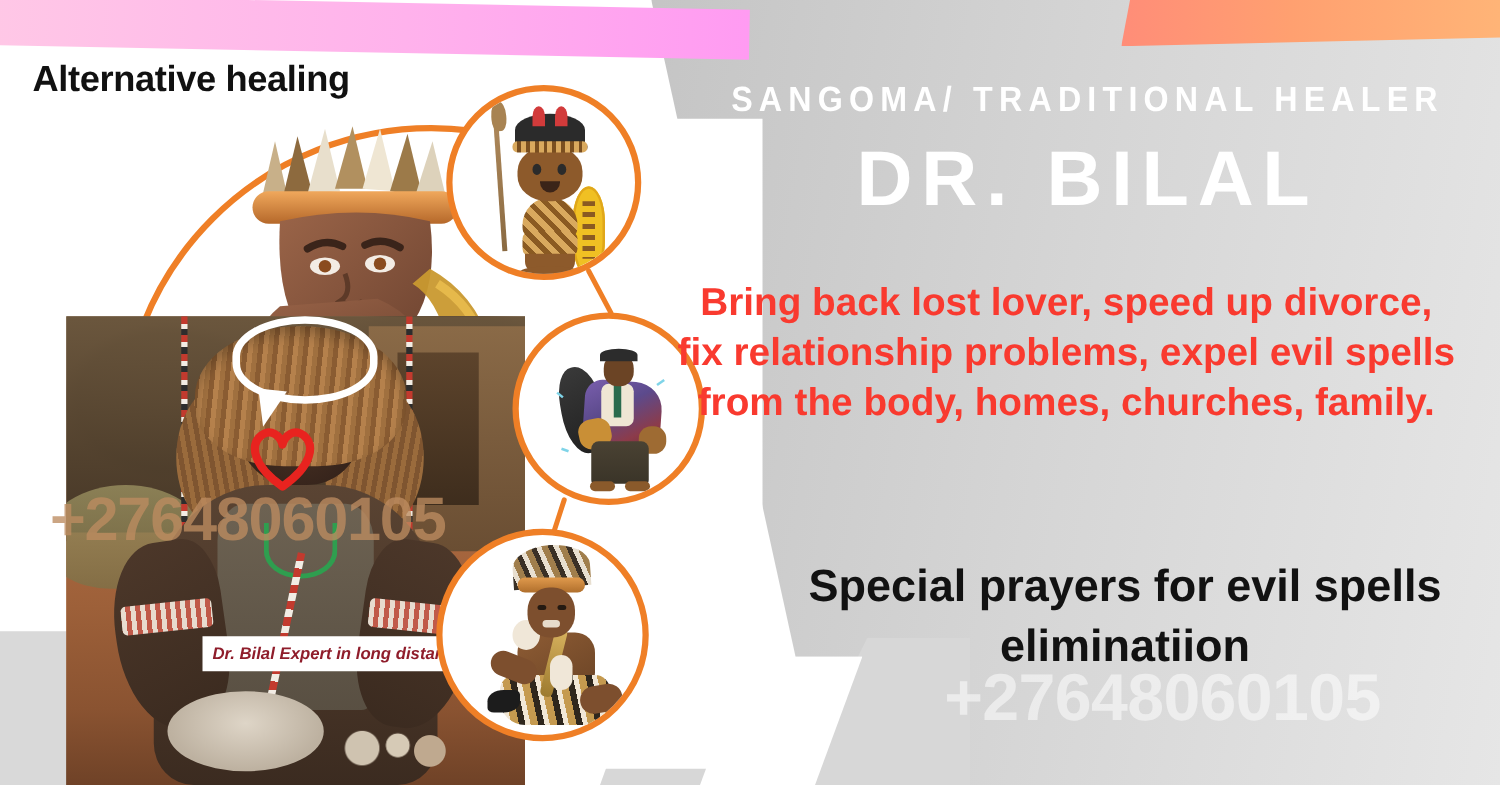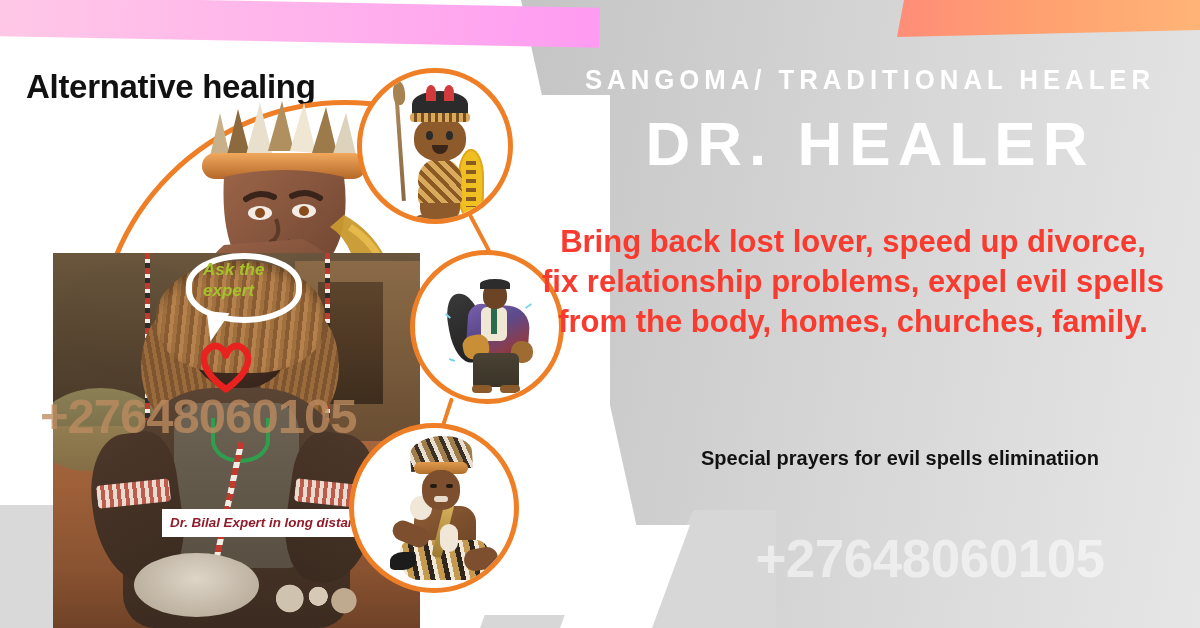--- a/index.html
+++ b/index.html
@@ -47,22 +47,22 @@
     clip-path:polygon(58px 0, 140px 0, 140px 118px, 0 118px);
   }
   .white-wedge{
     left:560px; top:525px; width:130px; height:103px;
     background:#ffffff;
     clip-path:polygon(38px 0, 130px 0, 92px 103px, 0 103px);
   }
 
   
   .alt-heading{
-    position:absolute; left:26px; top:68px;
-    font-size:33px; font-weight:700; color:#111111;
+    position:absolute; left:26px; top:48px;
+    font-size:29px; font-weight:700; color:#111111;
     letter-spacing:-0.3px; white-space:nowrap;
   }
 
   
   .big-arc{
     position:absolute; left:95px; top:100px; width:500px; height:500px;
     border:5px solid #ef7f26; border-radius:50%;
     background:transparent;
   }
   .arc-mask-r{
@@ -347,21 +347,21 @@
     position:absolute; left:560px; top:108px; width:620px; text-align:center;
     font-size:62px; font-weight:700; color:#ffffff;
     letter-spacing:7px; white-space:nowrap;
   }
   .redtext{
     position:absolute; left:538px; top:222px; width:630px; text-align:center;
     font-size:31px; font-weight:700; color:#f93a2f; line-height:1.29;
   }
   .blacktext{
     position:absolute; left:620px; top:445px; width:560px; text-align:center;
-    font-size:20px; font-weight:700; color:#121212; line-height:1.33;
+    font-size:36px; font-weight:700; color:#121212; line-height:1.33;
   }
   .big-watermark{
     position:absolute; left:660px; top:528px; width:540px; text-align:center;
     font-size:53px; font-weight:700; color:rgba(255,255,255,.52);
     letter-spacing:-0.5px; white-space:nowrap;
   }
 </style>
 </head>
 <body>
 
@@ -442,21 +442,20 @@
     <div class="bowl"></div>
     <div class="stones"></div>
   </div>
 
   <svg class="heart" viewBox="0 0 64 60">
     <path d="M32 56 C6 38 4 20 14 12 C22 6 30 12 32 20 C34 12 42 6 50 12 C60 20 58 38 32 56 Z" fill="none" stroke="#e8231f" stroke-width="7" stroke-linejoin="round"></path>
   </svg>
 
   <div class="bubble-tail"></div>
   <div class="bubble"></div>
-  <div class="bubble-text">Ask the expert</div>
 
   <div class="photo-watermark">+27648060105</div>
 
   <div class="caption">
     <div>Dr. Bilal Expert in long distan</div>
   </div>
 
   <div id="circle1" class="bubble-circle">
     <div class="zb-spear"></div>
     <div class="zb-spearhead"></div>
@@ -502,18 +501,18 @@
     <div class="cw-armL"></div>
     <div class="cw-legR"></div>
     <div class="cw-bird"></div>
     <div class="cw-head"></div>
     <div class="cw-eye1"></div>
     <div class="cw-eye2"></div>
     <div class="cw-mouth"></div>
   </div>
 
   <div class="subtitle">SANGOMA/ TRADITIONAL HEALER</div>
-  <div class="maintitle">DR. HEALER</div>
+  <div class="maintitle">DR. BILAL</div>
   <div class="redtext">Bring back lost lover, speed up divorce, fix relationship problems, expel evil spells from the body, homes, churches, family.</div>
   <div class="blacktext">Special prayers for  evil spells eliminatiion</div>
   <div class="big-watermark">+27648060105</div>
 
 </div>
 
 </body></html>

